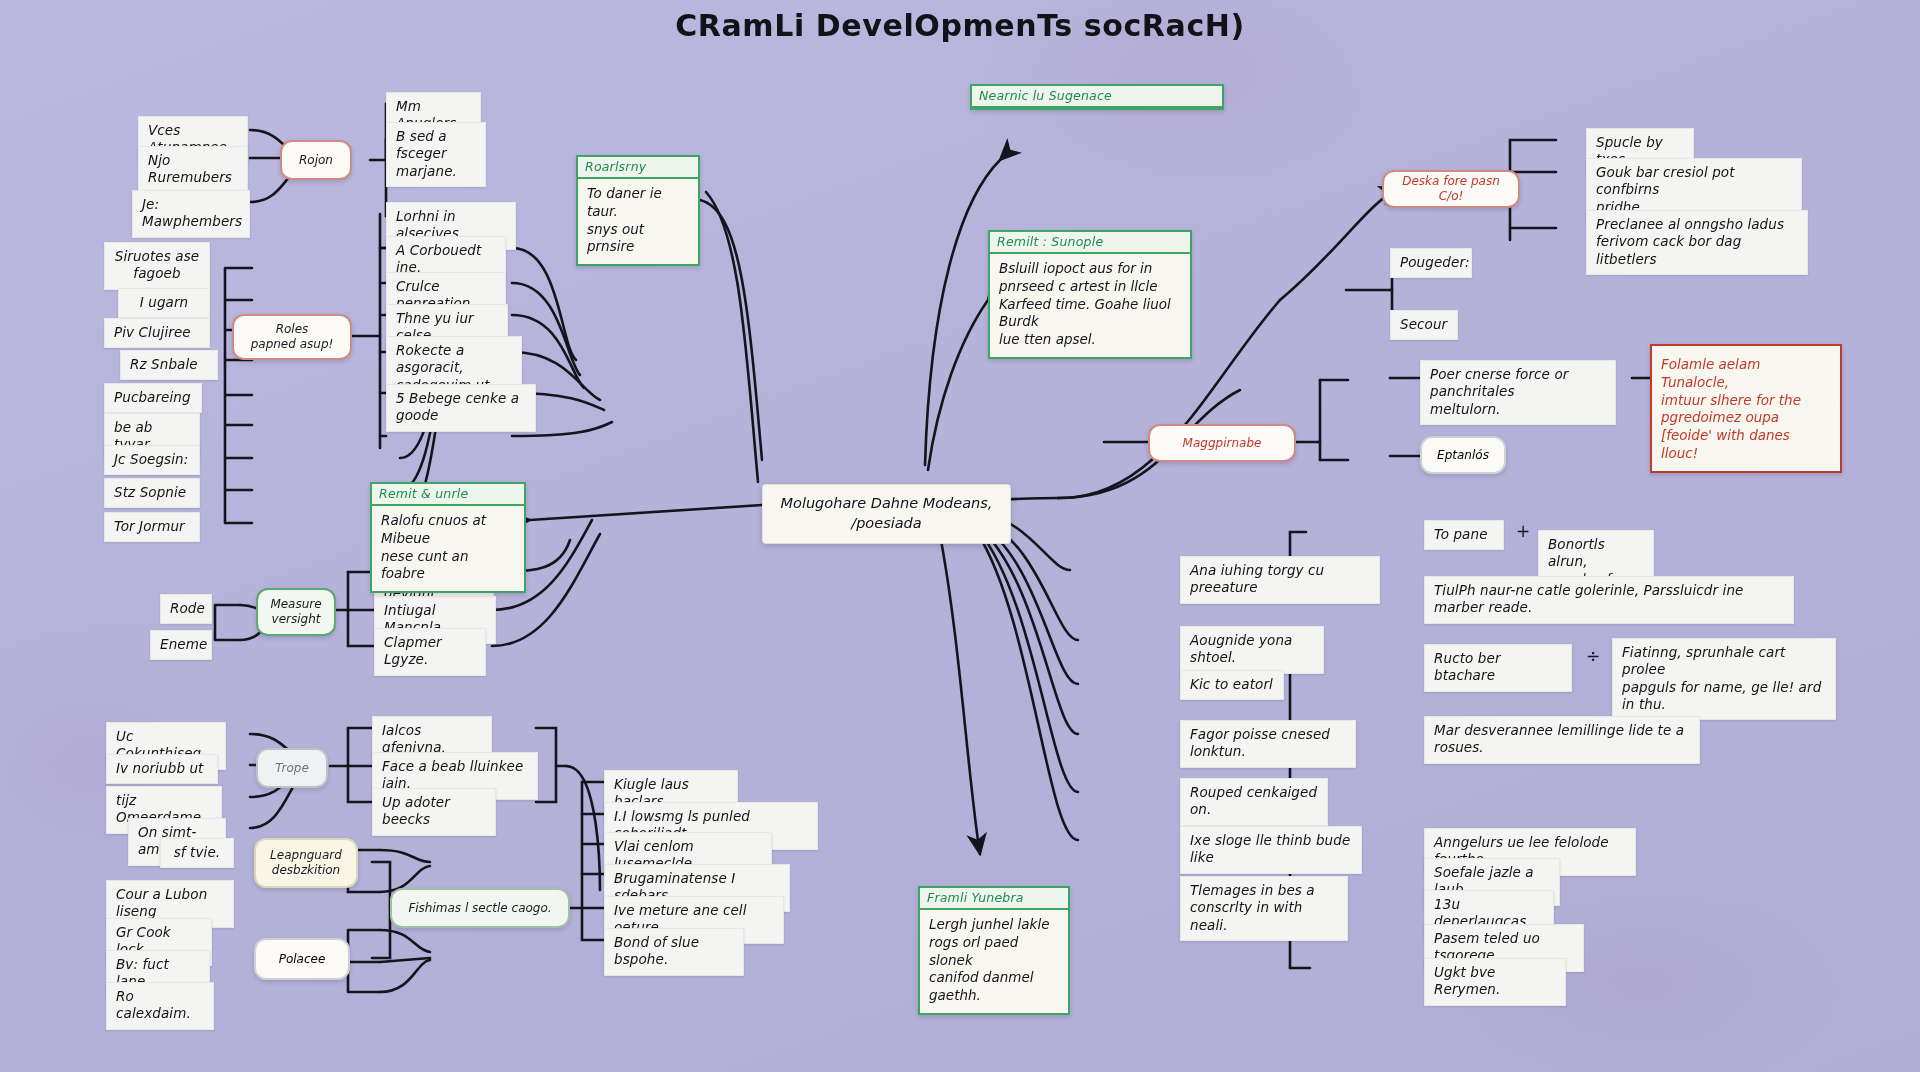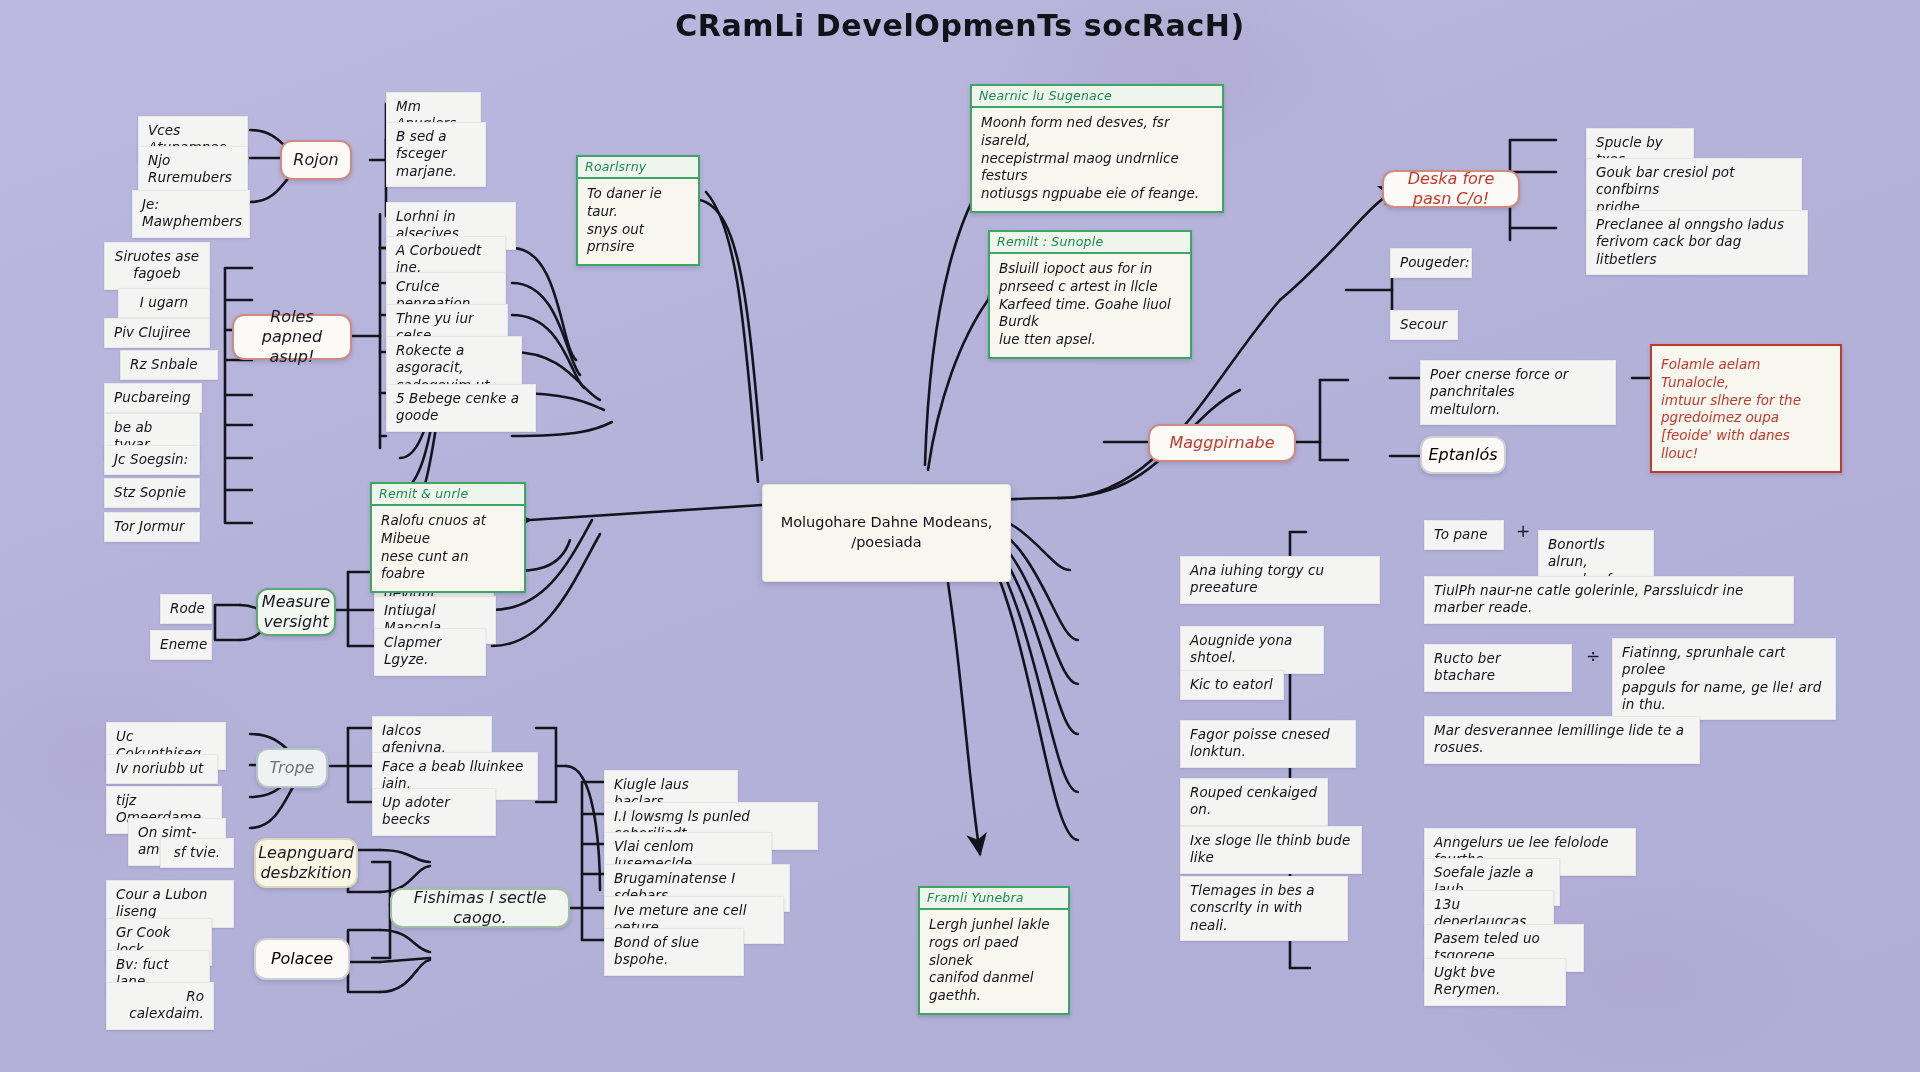--- a/index.html
+++ b/index.html
@@ -39,21 +39,21 @@
   }
 
   
   .pill{
     border-radius:12px;
     background:#fbfaf6;
     padding:10px 14px;
     text-align:center;
     font-family:"DejaVu Sans",sans-serif;
     font-style:italic;
-    font-size:16px;
+    font-size:12px;
     line-height:1.25;
     box-shadow:0 2px 4px rgba(40,35,70,.18);
     white-space:pre-line;
     display:flex;align-items:center;justify-content:center;
   }
   .pill.red{border:2px solid #cf8a82;color:#1a1a22;}
   .pill.redtext{border:2px solid #cf8a82;color:#c0392b;}
   .pill.green{border:2px solid #5aa96f;color:#1a1a22;background:#f3f7f1;}
   .pill.grey{border:2px solid #b9c4c9;color:#737373;background:#eef2f2;}
   .pill.cream{border:2px solid #ddd6bb;color:#1a1a22;background:#faf6e6;}
@@ -98,23 +98,24 @@
     letter-spacing:.6px;
     color:#121219;
   }
 
   .central{
     position:absolute;
     background:#f8f7ef;
     border:1px solid rgba(120,120,140,.18);
     border-radius:4px;
     box-shadow:0 2px 6px rgba(40,35,70,.22);
-    padding:20px 16px;
+    padding:1px 16px;
     text-align:center;
     font-family:"DejaVu Sans",sans-serif;
+    font-style:italic;
     font-size:14.5px;
     line-height:1.35;
     color:#12121a;
     white-space:pre-line;
     display:flex;align-items:center;justify-content:center;
   }
 
   .plus{
     position:absolute;
     font-family:"DejaVu Sans",sans-serif;
@@ -377,42 +378,39 @@
   <div class="leaf node" style="left:372px;top:752px;width:166px;">Face a beab lluinkee iajn.</div>
   <div class="leaf node" style="left:372px;top:788px;width:124px;">Up adoter beecks</div>
 
   <div class="leaf node" style="left:160px;top:838px;width:74px;text-align:center;">sf tvie.</div>
   <div class="leaf node" style="left:106px;top:880px;width:128px;">Cour a Lubon liseng</div>
   <div class="pill cream node" style="left:254px;top:838px;width:104px;height:50px;">Leapnguard
 desbzkition</div>
 
   <div class="leaf node" style="left:106px;top:918px;width:106px;">Gr Cook lock</div>
   <div class="leaf node" style="left:106px;top:950px;width:104px;">Bv: fuct lane</div>
-  <div class="leaf node" style="left:106px;top:982px;width:108px;text-align:right;">Ro calexdaim.</div>
+  <div class="leaf node" style="left:106px;top:982px;width:108px;">Ro calexdaim.</div>
   <div class="pill node" style="left:254px;top:938px;width:96px;height:42px;border:2px solid #cfcfd6;">Polacee</div>
 
   <div class="pill greenline node" style="left:390px;top:888px;width:180px;height:40px;">Fishimas l sectle caogo.</div>
   <div class="leaf node" style="left:604px;top:770px;width:134px;">Kiugle laus baclars,</div>
   <div class="leaf node" style="left:604px;top:802px;width:214px;">I.I lowsmg ls punled cohoriliadt</div>
   <div class="leaf node" style="left:604px;top:832px;width:168px;">Vlai cenlom lusemeclde</div>
   <div class="leaf node" style="left:604px;top:864px;width:186px;">Brugaminatense I sdebars</div>
   <div class="leaf node" style="left:604px;top:896px;width:180px;">Ive meture ane cell oeture</div>
   <div class="leaf node" style="left:604px;top:928px;width:140px;">Bond of slue bspohe.</div>
 
   <div class="note node" style="left:576px;top:155px;width:124px;">
     <div class="hdr">Roarlsrny</div>
     <div class="body">To daner ie taur.
 snys out prnsire</div>
   </div>
 
   <div class="note node" style="left:970px;top:84px;width:254px;">
     <div class="hdr">Nearnic lu Sugenace</div>
-    <div class="body">Moonh form ned desves, fsr isareld,
-necepistrmal maog undrnlice festurs
-notiusgs ngpuabe eie of feange.</div>
   </div>
 
   <div class="note node" style="left:988px;top:230px;width:204px;">
     <div class="hdr">Remilt : Sunople</div>
     <div class="body">Bsluill iopoct aus for in
 pnrseed c artest in llcle
 Karfeed time. Goahe liuol Burdk
 lue tten apsel.</div>
   </div>
 

